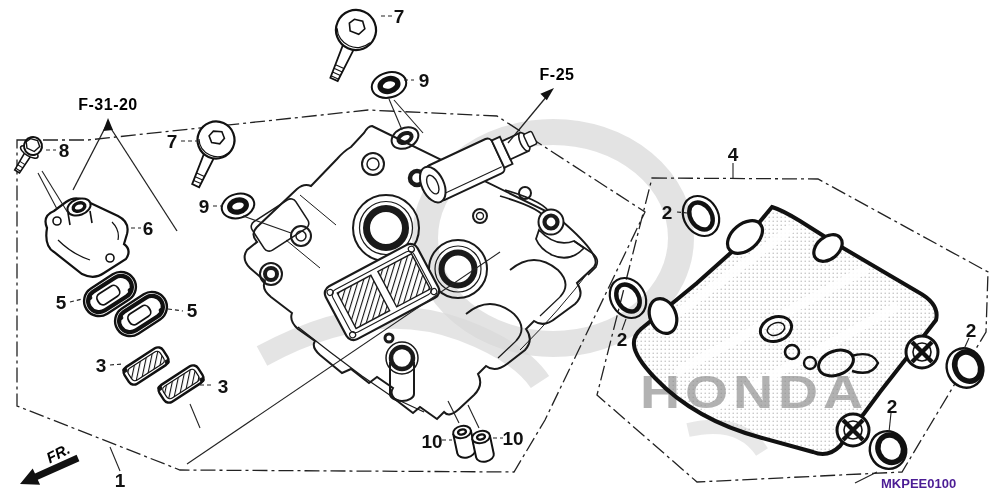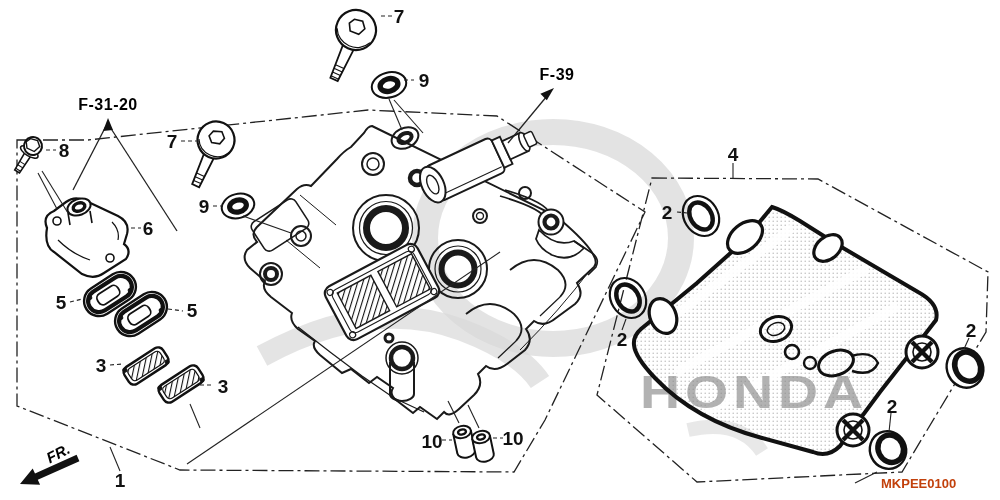--- a/index.html
+++ b/index.html
@@ -3,21 +3,21 @@
 <meta charset="utf-8">
 <style>
   html,body{margin:0;padding:0;background:#fff;}
   .stage{position:relative;width:1000px;height:500px;background:#ffffff;overflow:hidden;
          font-family:"Liberation Sans", sans-serif;}
   .stage svg{position:absolute;left:0;top:0;}
   .lbl{position:absolute;transform:translate(-50%,-50%);color:#111;
        font-weight:700;font-size:19px;line-height:1;white-space:nowrap;cursor:pointer;}
   .ref{position:absolute;transform:translate(-50%,-50%);color:#000;
        font-weight:700;font-size:16px;line-height:1;white-space:nowrap;letter-spacing:.5px;cursor:pointer;}
-  .code{position:absolute;color:#c2410c;font-weight:600;font-size:13px;line-height:1;white-space:nowrap;}
+  .code{position:absolute;color:#4c1d95;font-weight:600;font-size:13px;line-height:1;white-space:nowrap;}
   .fr{position:absolute;transform:translate(-50%,-50%) rotate(-27deg);color:#000;
       font-weight:700;font-style:italic;font-size:15px;line-height:1;white-space:nowrap;}
 </style>
 </head>
 <body>
 
 <div class="stage">
 
 <svg width="1000" height="500" viewBox="0 0 1000 500">
   <defs>
@@ -313,19 +313,19 @@
 <div class="lbl" style="left:223px;top:386px">3</div>
 <div class="lbl" style="left:120px;top:480px">1</div>
 <div class="lbl" style="left:432px;top:441px">10</div>
 <div class="lbl" style="left:513px;top:438px">10</div>
 <div class="lbl" style="left:733px;top:154px">4</div>
 <div class="lbl" style="left:667px;top:212px">2</div>
 <div class="lbl" style="left:622px;top:339px">2</div>
 <div class="lbl" style="left:971px;top:330px">2</div>
 <div class="lbl" style="left:892px;top:406px">2</div>
 
-<div class="ref" style="left:557px;top:75px">F-39</div>
+<div class="ref" style="left:557px;top:75px">F-25</div>
 <div class="ref" style="left:108px;top:105px">F-31-20</div>
 
 <div class="fr" style="left:58px;top:453px">FR.</div>
 <div class="code" style="left:881px;top:477px">MKPEE0100</div>
 
 </div>
 
 </body></html>

